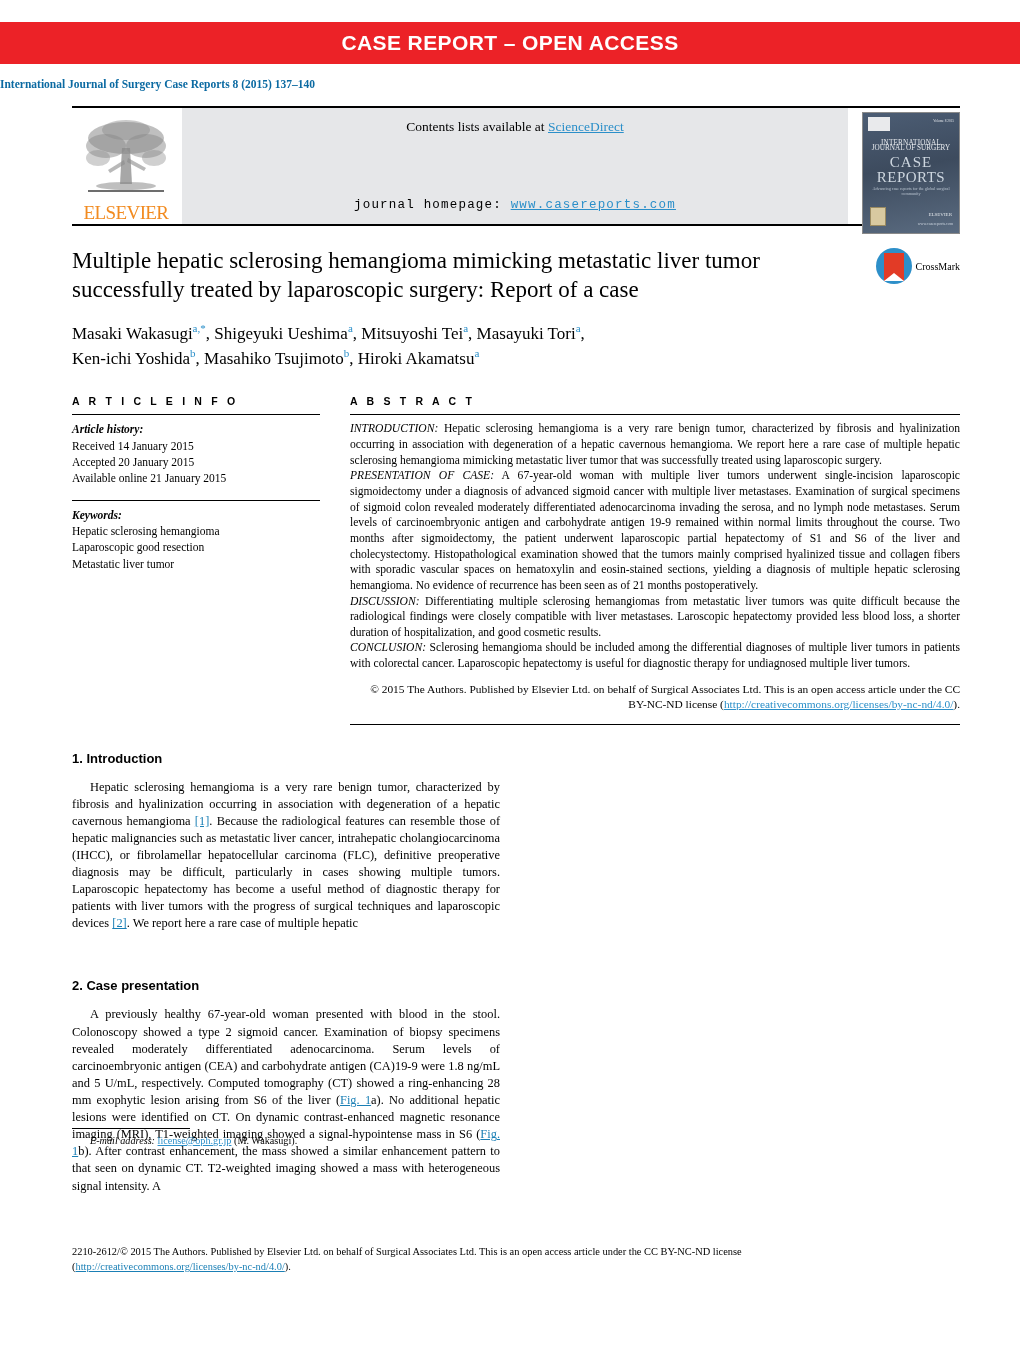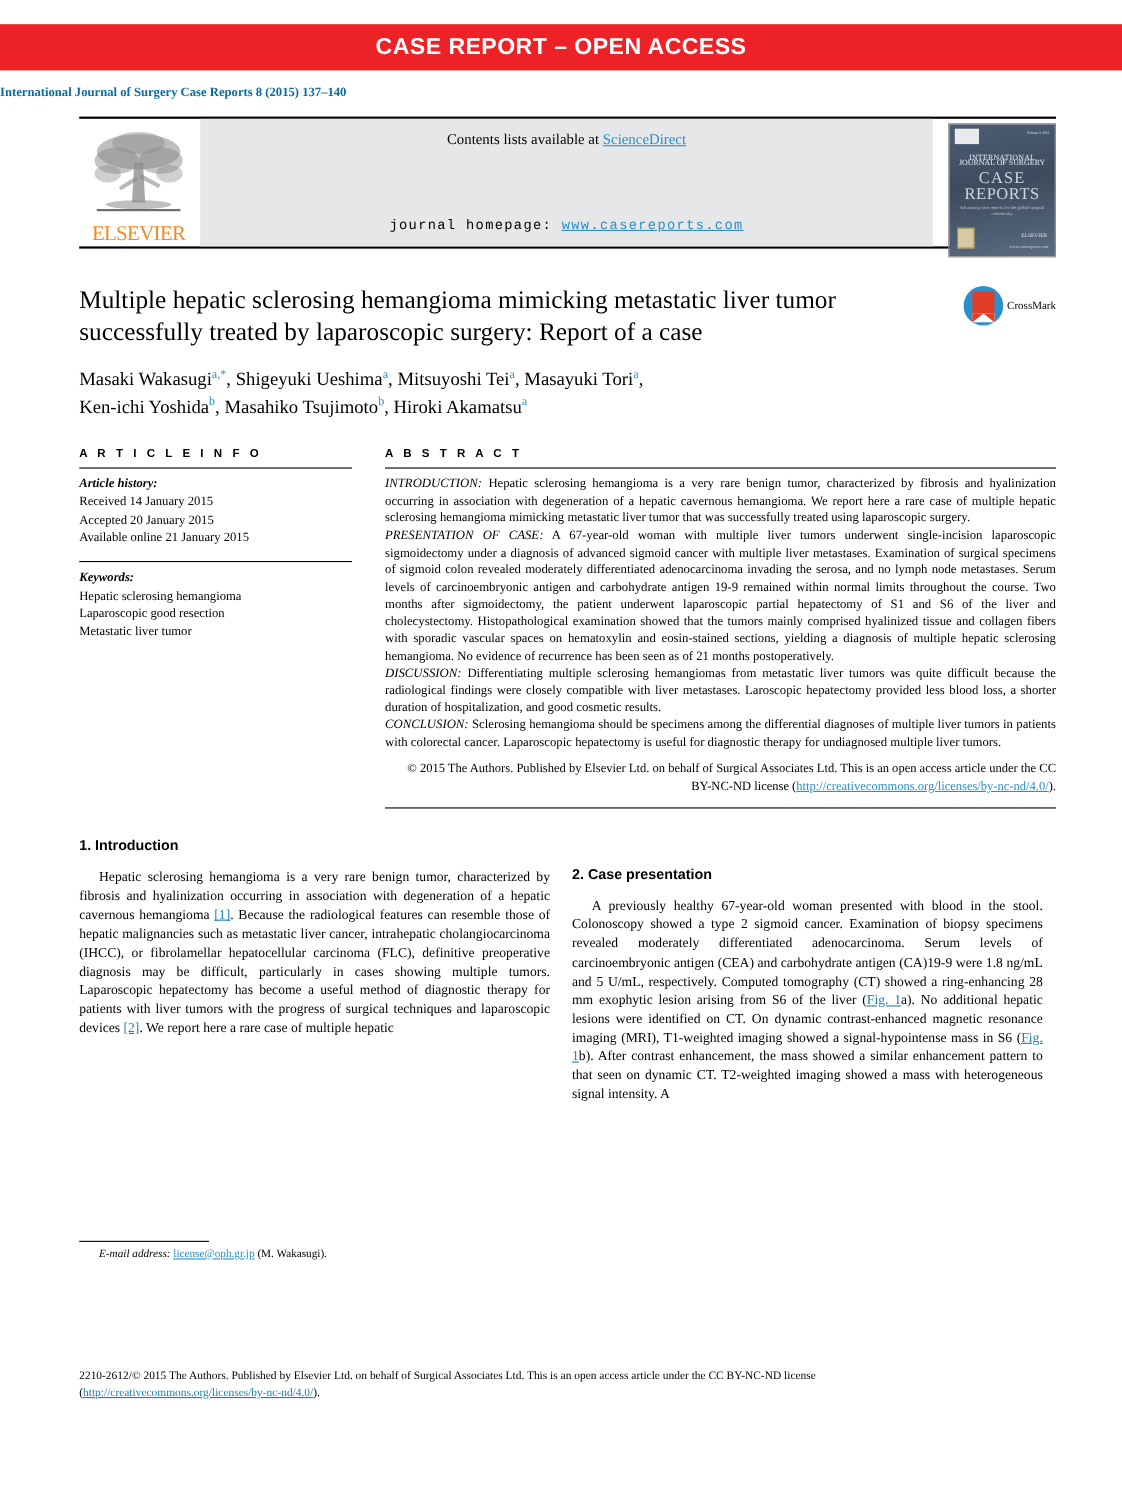--- a/index.html
+++ b/index.html
@@ -112,21 +112,21 @@
   .cov-els { position:absolute; bottom:16px; right:7px; color:#e2e6ea; font-size:5px;}
   .cov-url { position:absolute; bottom:7px; right:6px; color:#c9d2dc; font-size:4px;}
 
   .mast-rule {
     margin: 0 60px 0 72px;
     border-top: 2.5px solid #000;
   }
 
   
   .titleblock {
-    margin: 32px 60px 0 72px;
+    margin: 20px 60px 0 72px;
     position: relative;
   }
   .art-title {
     font-size: 23px;
     line-height: 1.28;
     font-family: "Liberation Serif", serif;
     width: 760px;
   }
   .crossmark {
     position: absolute;
@@ -203,20 +203,21 @@
   }
   .abs-bottom-rule { border-top: 1.6px solid #000; margin-top: 11px; }
   .lnk { color: #2b8fc9; }
 
   
   .body2col {
     margin: 26px 60px 0 72px;
     display: flex;
     gap: 20px;
     position: relative;
+    flex-direction: column;
   }
   .bcol { width: 428px; }
   .h2 {
     font-family: "Liberation Sans", sans-serif;
     font-weight: bold;
     font-size: 13px;
     margin: 0 0 13px 0;
   }
   .h2.second { margin-top: 26px; }
   .ptext {
@@ -343,21 +344,21 @@
     </div>
   </div>
 
   <div class="col-abs">
     <div class="sec-label">A B S T R A C T</div>
     <div class="hrule"></div>
     <div class="abs-body">
       <p><span class="abs-head">INTRODUCTION:</span><span> Hepatic sclerosing hemangioma is a very rare benign tumor, characterized by fibrosis and hyalinization occurring in association with degeneration of a hepatic cavernous hemangioma. We report here a rare case of multiple hepatic sclerosing hemangioma mimicking metastatic liver tumor that was successfully treated using laparoscopic surgery.</span></p>
       <p><span class="abs-head">PRESENTATION OF CASE:</span><span> A 67-year-old woman with multiple liver tumors underwent single-incision laparoscopic sigmoidectomy under a diagnosis of advanced sigmoid cancer with multiple liver metastases. Examination of surgical specimens of sigmoid colon revealed moderately differentiated adenocarcinoma invading the serosa, and no lymph node metastases. Serum levels of carcinoembryonic antigen and carbohydrate antigen 19-9 remained within normal limits throughout the course. Two months after sigmoidectomy, the patient underwent laparoscopic partial hepatectomy of S1 and S6 of the liver and cholecystectomy. Histopathological examination showed that the tumors mainly comprised hyalinized tissue and collagen fibers with sporadic vascular spaces on hematoxylin and eosin-stained sections, yielding a diagnosis of multiple hepatic sclerosing hemangioma. No evidence of recurrence has been seen as of 21 months postoperatively.</span></p>
       <p><span class="abs-head">DISCUSSION:</span><span> Differentiating multiple sclerosing hemangiomas from metastatic liver tumors was quite difficult because the radiological findings were closely compatible with liver metastases. Laroscopic hepatectomy provided less blood loss, a shorter duration of hospitalization, and good cosmetic results.</span></p>
-      <p><span class="abs-head">CONCLUSION:</span><span> Sclerosing hemangioma should be specimens among the differential diagnoses of multiple liver tumors in patients with colorectal cancer. Laparoscopic hepatectomy is useful for diagnostic therapy for undiagnosed multiple liver tumors.</span></p>
+      <p><span class="abs-head">CONCLUSION:</span><span> Sclerosing hemangioma should be included among the differential diagnoses of multiple liver tumors in patients with colorectal cancer. Laparoscopic hepatectomy is useful for diagnostic therapy for undiagnosed multiple liver tumors.</span></p>
       <div class="copyline"><span>© 2015 The Authors. Published by Elsevier Ltd. on behalf of Surgical Associates Ltd. This is an open access article under the CC BY-NC-ND license (</span><a class="lnk" href="#">http://creativecommons.org/licenses/by-nc-nd/4.0/</a><span>).</span></div>
     </div>
     <div class="abs-bottom-rule"></div>
   </div>
 </div>
 
 <div class="body2col">
 
   <div class="bcol">
     <div class="h2">1.  Introduction</div>

